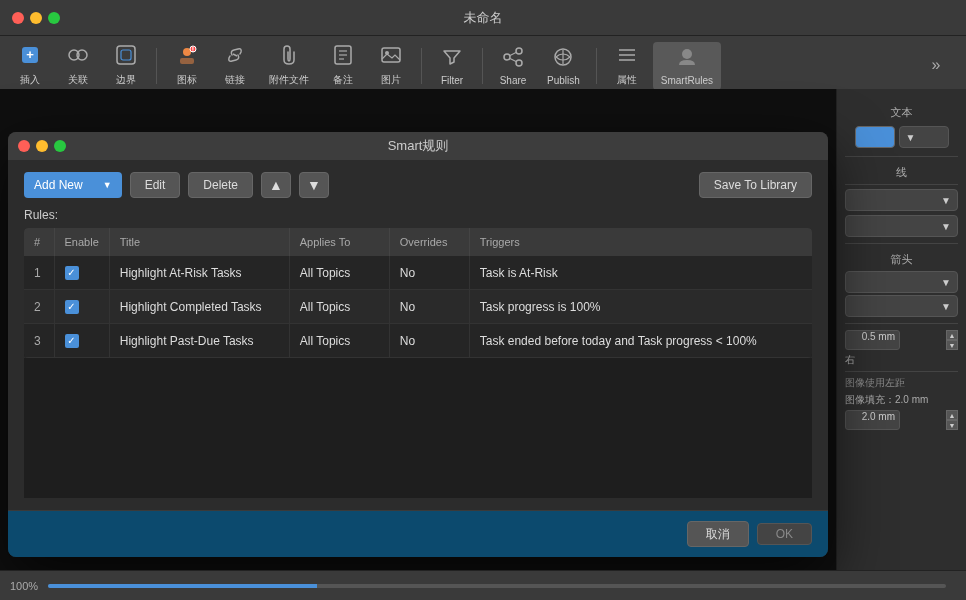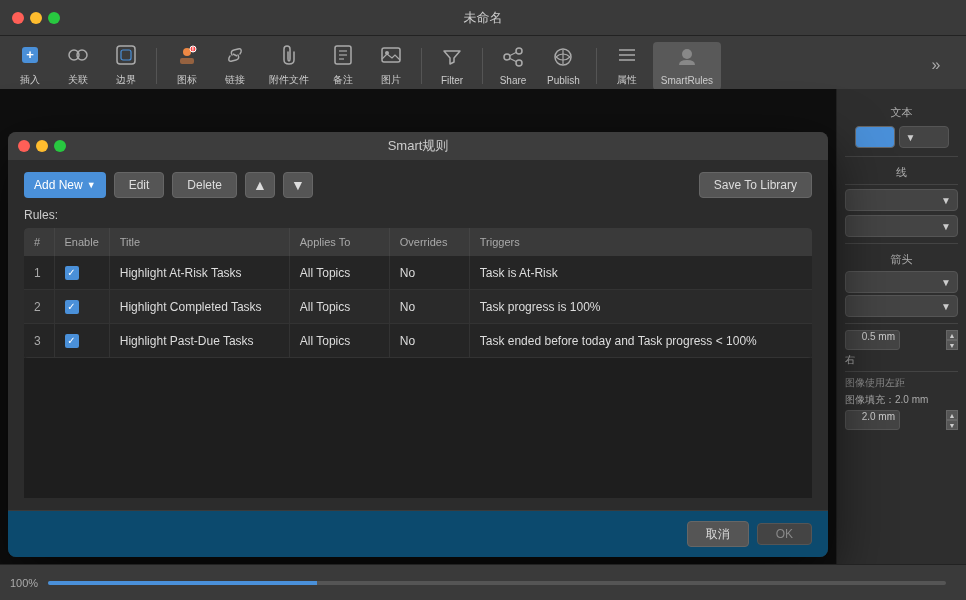--- a/index.html
+++ b/index.html
@@ -225,21 +225,21 @@
       background: #4a90d9;
       color: #fff;
       border: none;
       border-radius: 4px;
       height: 26px;
       padding: 0 10px;
       font-size: 12px;
       cursor: pointer;
       display: flex;
       align-items: center;
-      gap: 4px;
+      gap: 20px;
     }
     .btn-add-new .arrow { font-size: 9px; }
     .btn-gray {
       background: #555;
       color: #ddd;
       border: 1px solid #666;
       border-radius: 4px;
       height: 26px;
       padding: 0 14px;
       font-size: 12px;
@@ -360,21 +360,21 @@
       font-size: 12px;
       cursor: default;
     }
 
     
     .status-bar {
       position: absolute;
       bottom: 0;
       left: 0;
       right: 0;
-      height: 36px;
+      height: 30px;
       background: #3a3a3a;
       display: flex;
       align-items: center;
       padding: 2px 10px;
       border-top: 1px solid #222;
     }
     .zoom-label {
       font-size: 11px;
       color: #aaa;
     }

